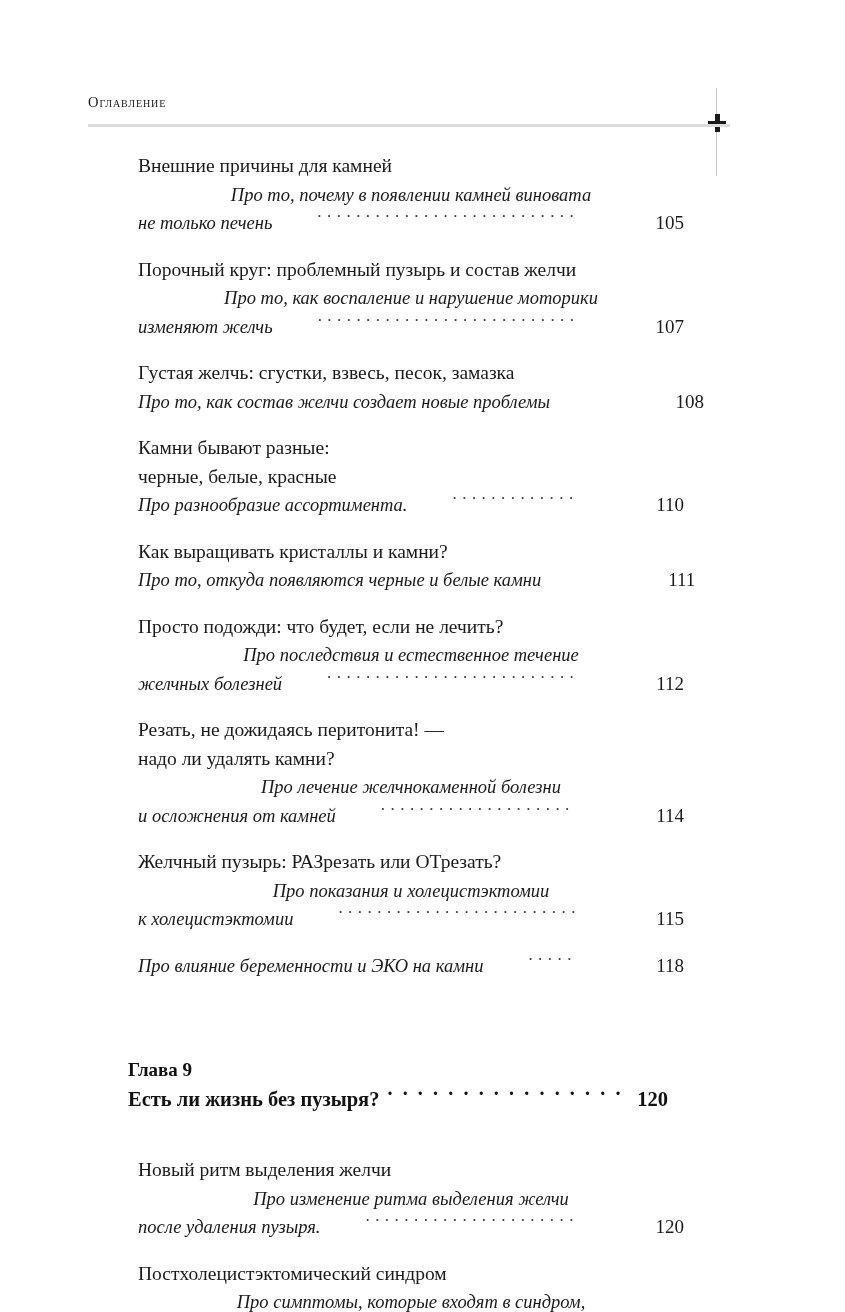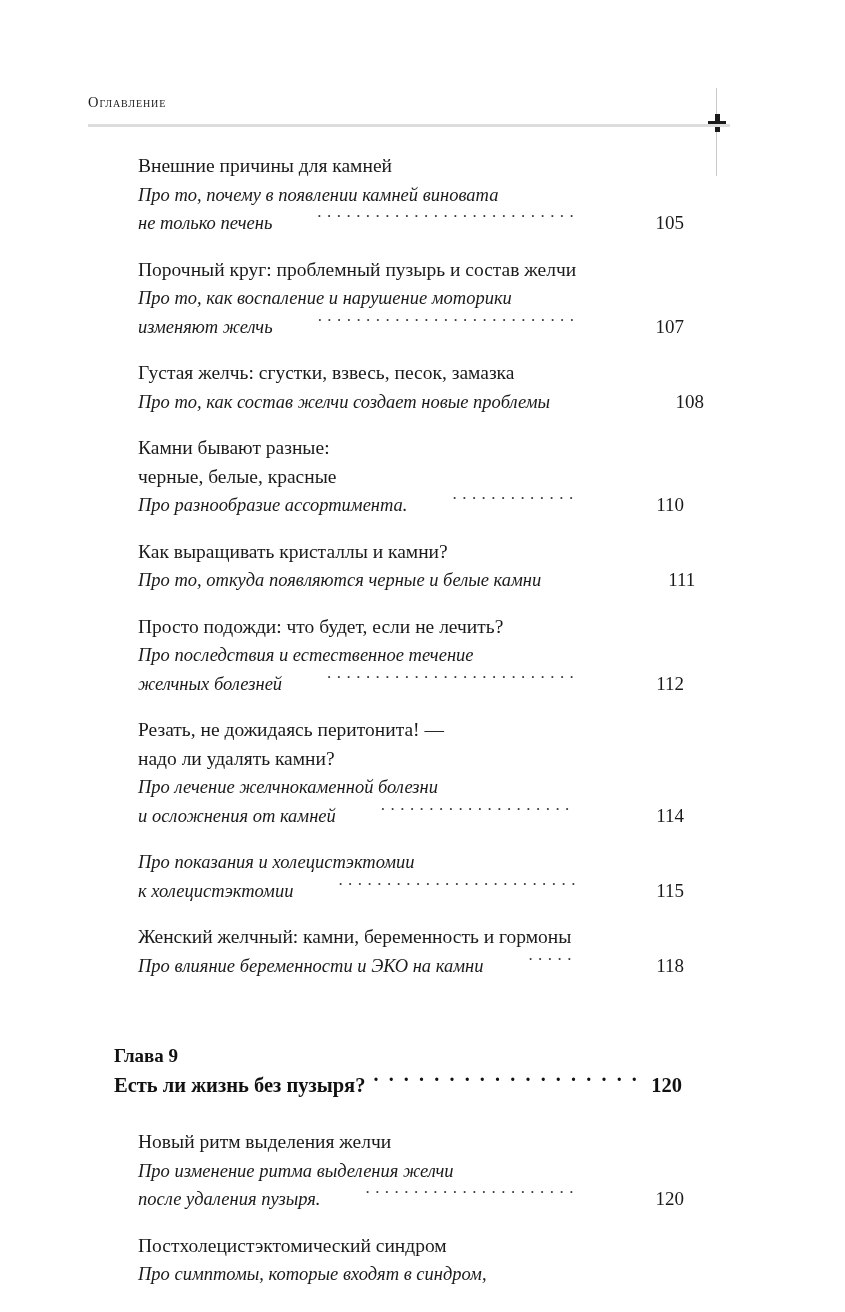--- a/index.html
+++ b/index.html
@@ -108,21 +108,21 @@
     line-height: 28.5px;
     color: #1a1a1a;
     white-space: pre-line;
   }
   .entry-sub {
     font-style: italic;
     font-size: 18.5px;
     line-height: 28.5px;
     color: #1a1a1a;
   }
-  .sub-line { display: block; }
+  .sub-line { display: block; text-align: center; }
 
   
   .leader-row {
     display: flex;
     align-items: baseline;
     width: 100%;
     gap: 39px;
   }
   .leader-row .leader-text {
     flex: 0 0 auto;
@@ -151,21 +151,21 @@
     font-style: normal;
     font-size: 19px;
     color: #1a1a1a;
     text-align: right;
     min-width: 34px;
     margin-left: 32px;
   }
 
   
   .chapter {
-    margin: 2px;
+    margin: 16px;
     padding-left: 0;
   }
   .chapter-label {
     font-size: 19px;
     font-weight: bold;
     line-height: 28px;
     color: #111111;
   }
   .chapter-title-row {
     display: flex;
@@ -289,31 +289,31 @@
         <div class="entry-sub">
           <span class="sub-line">Про лечение желчнокаменной болезни</span>
           <div class="leader-row">
             <span class="leader-text">и осложнения от камней</span>
             <span class="leader-dots"></span>
             <span class="leader-page">114</span>
           </div>
         </div>
       </div>
       <div class="entry">
+        <div class="entry-title">Желчный пузырь: РАЗрезать или ОТрезать?</div>
         <div class="entry-sub">
           <span class="sub-line">Про показания и холецистэктомии</span>
           <div class="leader-row">
             <span class="leader-text">к холецистэктомии</span>
             <span class="leader-dots"></span>
             <span class="leader-page">115</span>
           </div>
         </div>
       </div>
       <div class="entry">
-        <div class="entry-title">Женский желчный: камни, беременность и гормоны</div>
         <div class="entry-sub">
           <div class="leader-row">
             <span class="leader-text">Про влияние беременности и ЭКО на камни</span>
             <span class="leader-dots"></span>
             <span class="leader-page">118</span>
           </div>
         </div>
       </div>
       <div class="gap-before-chapter"></div>
       <div class="entry chapter">

